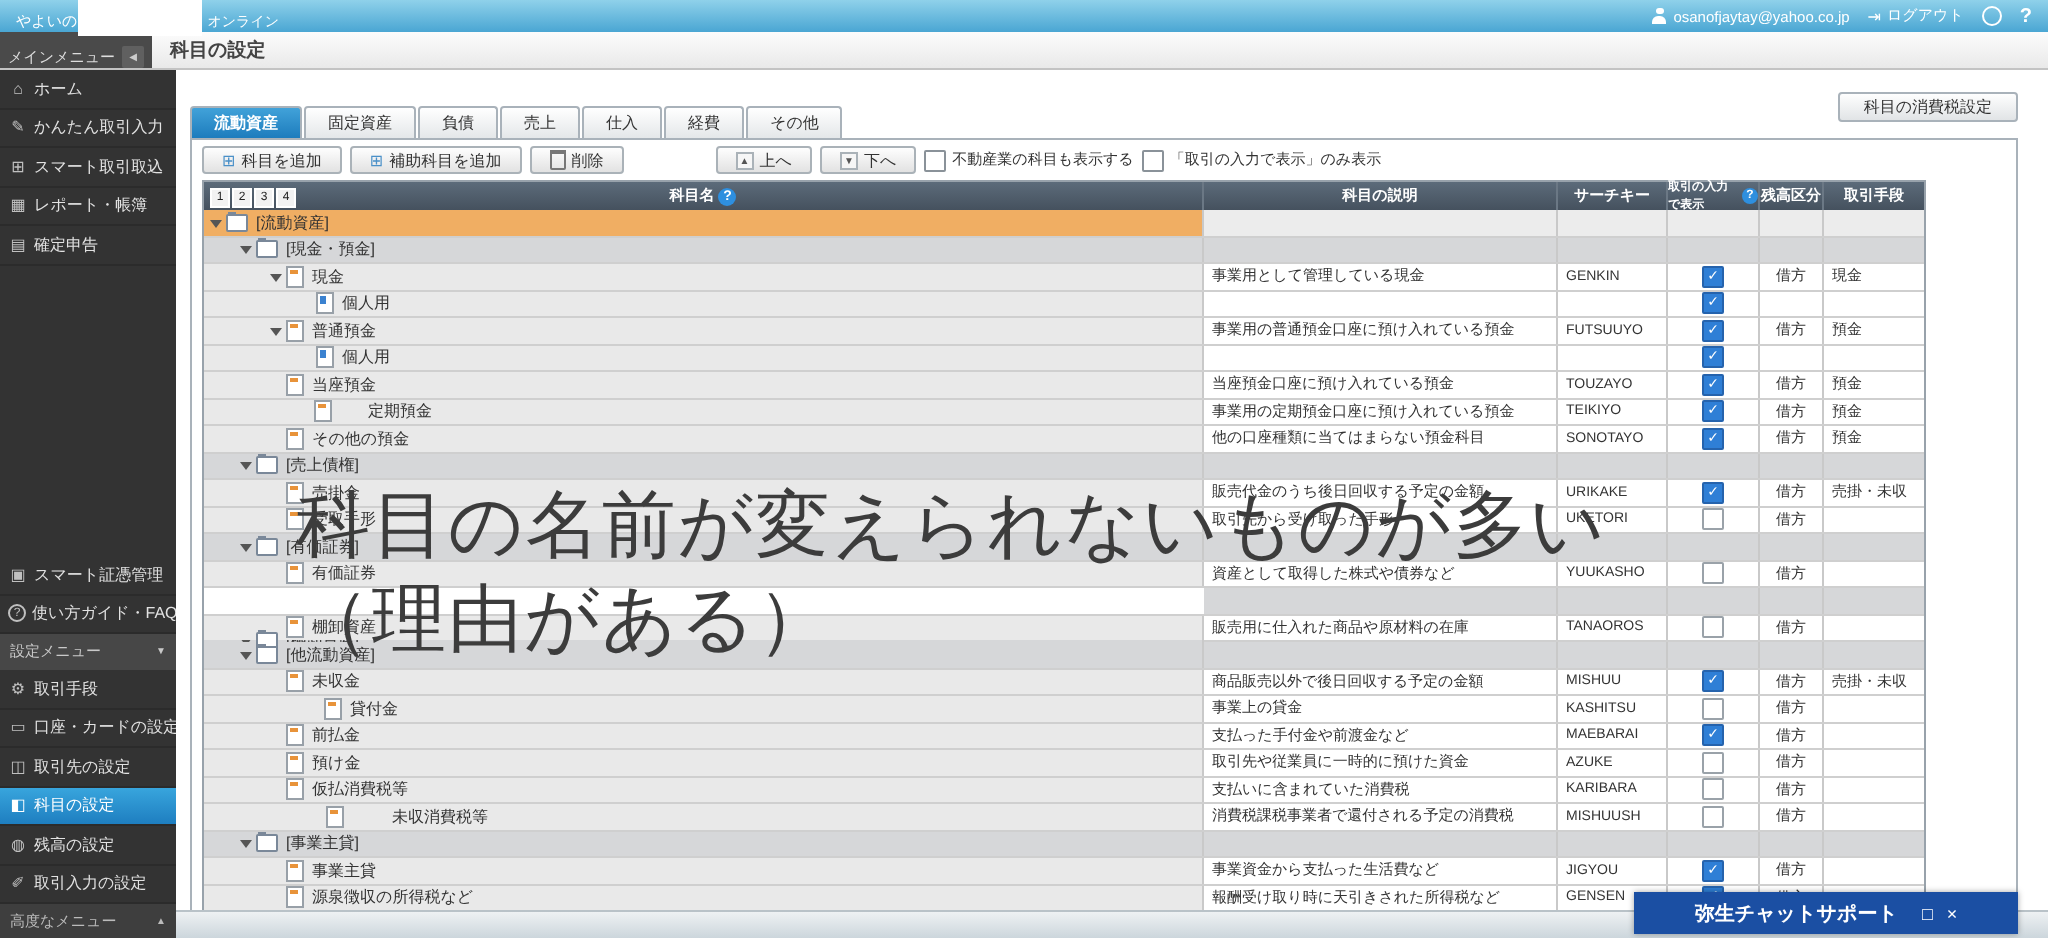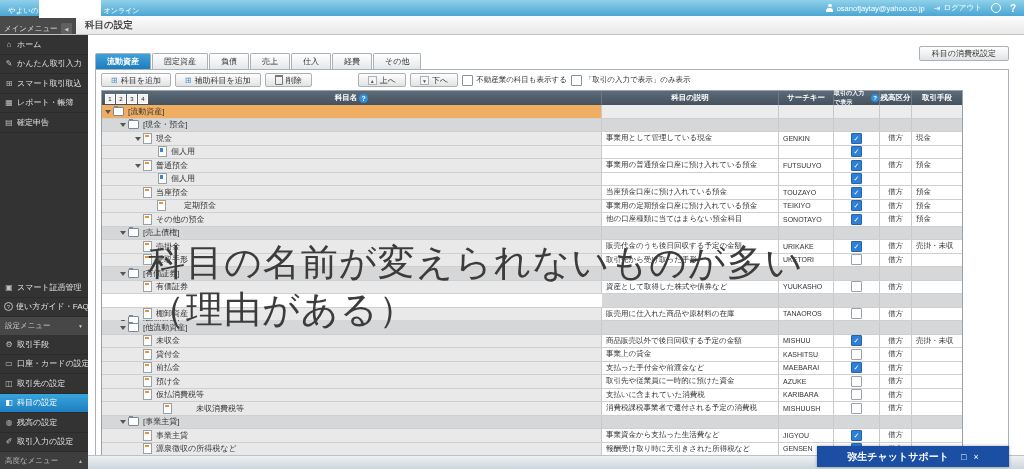--- a/index.html
+++ b/index.html
@@ -530,21 +530,21 @@
               </div>
               <div class="cell c-desc">商品販売以外で後日回収する予定の金額</div>
               <div class="cell c-key">MISHUU</div>
               <div class="cell c-show">
                 <span class="cb on">✓</span>
               </div>
               <div class="cell c-bal">借方</div>
               <div class="cell c-met">売掛・未収</div>
             </div>
             <div class="trow account">
-              <div class="cell c-name" style="padding-left: 33px;">
+              <div class="cell c-name" style="padding-left: 52px;">
                 <span class="tri-sp"></span>
                 <span class="ico-page"></span>
                 <span class="nm">貸付金</span>
               </div>
               <div class="cell c-desc">事業上の貸金</div>
               <div class="cell c-key">KASHITSU</div>
               <div class="cell c-show">
                 <span class="cb"></span>
               </div>
               <div class="cell c-bal">借方</div>

